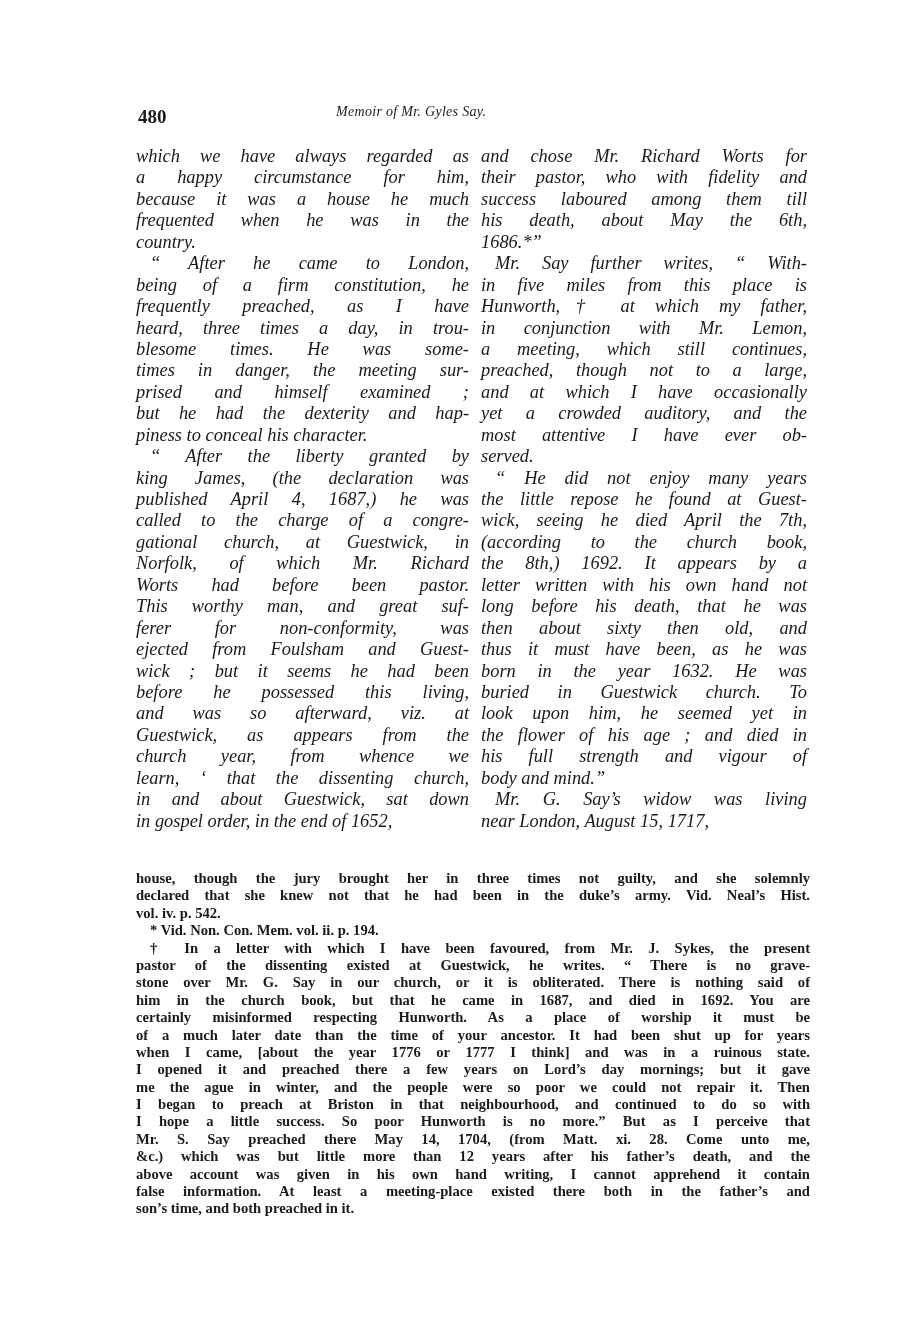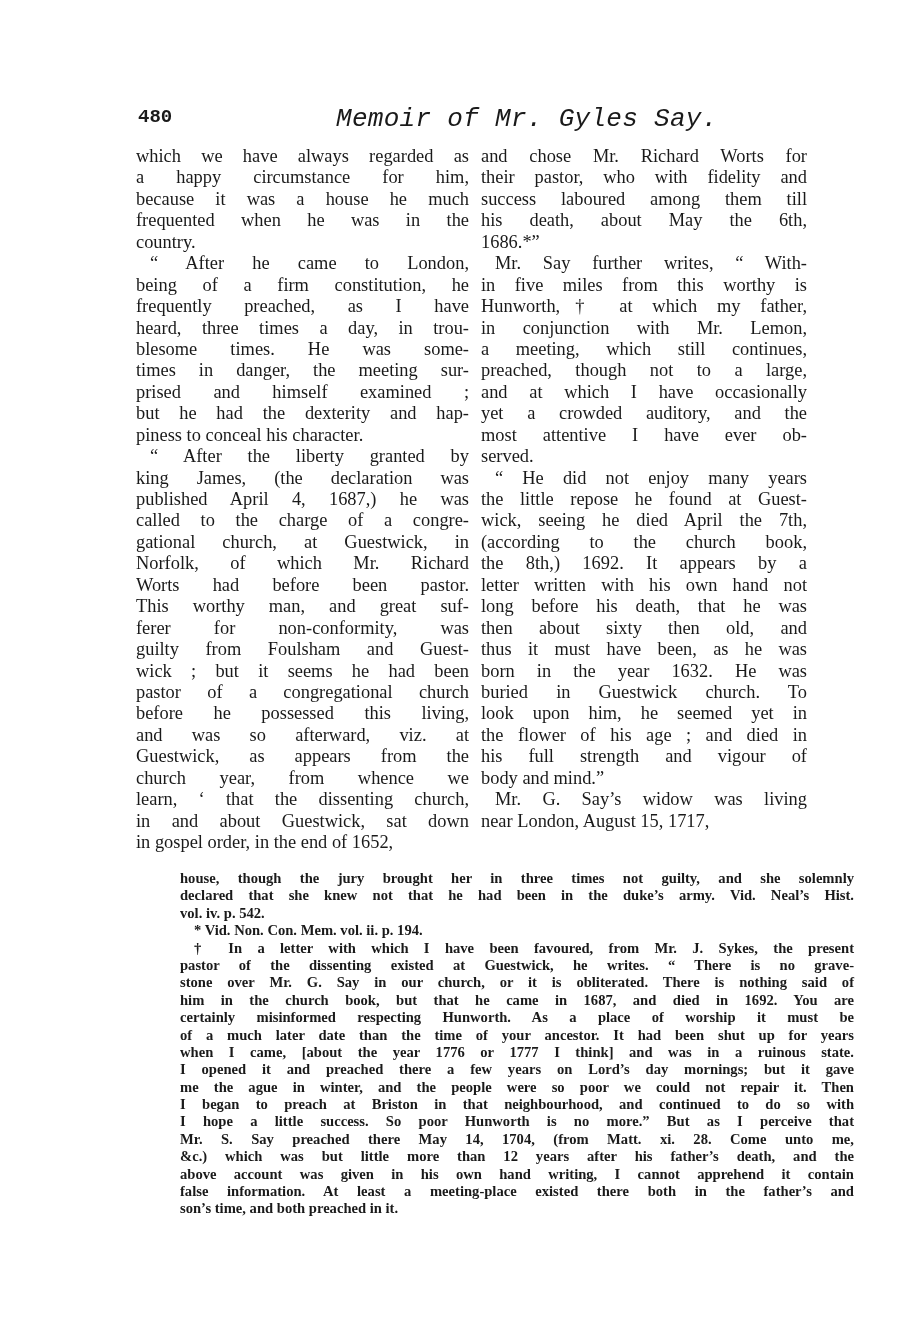--- a/index.html
+++ b/index.html
@@ -1,25 +1,25 @@
 <!DOCTYPE html>
 <html><head>
   <meta charset="utf-8">
   <style>
     html, body { margin: 0; padding: 0; background: #ffffff; }
     body { width: 921px; height: 1333px; position: relative; overflow: hidden; color: #1a1a1a; font-family: "Liberation Serif", "DejaVu Serif", serif; }
-    .header { position: absolute; top: 106px; left: 138px; width: 680px; height: 30px; font-family: Liberation Mono, monospace; }
+    .header { position: absolute; top: 106px; left: 138px; width: 680px; height: 30px; }
     .page-num { position: absolute; left: 0; top: 0; font-size: 19px; font-weight: bold; }
-    .running-title { position: absolute; left: 198px; top: -2px; font-size: 26px; font-style: italic; letter-spacing: 0.3px; }
-    .col { position: absolute; top: 146px; font-size: 18.4px; line-height: 21.45px; text-align: justify; }
+    .running-title { position: absolute; left: 198px; top: -2px; font-size: 14px; font-style: italic; letter-spacing: 0.3px; }
+    .col { position: absolute; top: 146px; font-size: 18.4px; line-height: 21.45px; text-align: justify; font-style: italic; }
     .col.left { left: 136px; width: 333px; }
     .col.right { left: 481px; width: 326px; }
     .col .line { display: block; white-space: nowrap; text-align-last: justify; height: 21.45px; }
     .col .line.last { text-align-last: left; }
-    .footnotes { position: absolute; top: 870px; left: 136px; width: 674px; font-size: 14.6px; line-height: 17.4px; font-weight: bold; margin-left: 44px; }
+    .footnotes { position: absolute; top: 870px; left: 136px; width: 674px; font-size: 14.6px; line-height: 17.4px; font-weight: bold; }
     .footnotes .line { display: block; white-space: nowrap; text-align-last: justify; height: 17.4px; }
     .footnotes .line.last { text-align-last: left; }
     .indent { padding-left: 14px; }
   </style>
 </head>
 <body>
 
 <div class="header">
   <span class="page-num">480</span>
   <span class="running-title">Memoir of Mr. Gyles Say.</span>
@@ -42,39 +42,38 @@
     <span class="line last">piness to conceal his character.</span>
     <span class="line indent">“ After the liberty granted by</span>
     <span class="line">king James, (the declaration was</span>
     <span class="line">published April 4, 1687,) he was</span>
     <span class="line">called to the charge of a congre-</span>
     <span class="line">gational church, at Guestwick, in</span>
     <span class="line">Norfolk, of which Mr. Richard</span>
     <span class="line">Worts had before been pastor.</span>
     <span class="line">This worthy man, and great suf-</span>
     <span class="line">ferer for non-conformity, was</span>
-    <span class="line">guilty from Foulsham and Guest-</span>
+    <span class="line">ejected from Foulsham and Guest-</span>
     <span class="line">wick ; but it seems he had been</span>
-    <span class="line">pastor of a congregational church</span>
     <span class="line">before he possessed this living,</span>
     <span class="line">and was so afterward, viz. at</span>
     <span class="line">Guestwick, as appears from the</span>
     <span class="line">church year, from whence we</span>
     <span class="line">learn, ‘ that the dissenting church,</span>
     <span class="line">in and about Guestwick, sat down</span>
     <span class="line last">in gospel order, in the end of 1652,</span>
   </div>
 <div class="col right" id="right-col">
     <span class="line">and chose Mr. Richard Worts for</span>
     <span class="line">their pastor, who with fidelity and</span>
     <span class="line">success laboured among them till</span>
     <span class="line">his death, about May the 6th,</span>
     <span class="line last">1686.*”</span>
     <span class="line indent">Mr. Say further writes, “ With-</span>
-    <span class="line">in five miles from this worthy is</span>
+    <span class="line">in five miles from this place is</span>
     <span class="line">Hunworth,† at which my father,</span>
     <span class="line">in conjunction with Mr. Lemon,</span>
     <span class="line">a meeting, which still continues,</span>
     <span class="line">preached, though not to a large,</span>
     <span class="line">and at which I have occasionally</span>
     <span class="line">yet a crowded auditory, and the</span>
     <span class="line">most attentive I have ever ob-</span>
     <span class="line last">served.</span>
     <span class="line indent">“ He did not enjoy many years</span>
     <span class="line">the little repose he found at Guest-</span>

